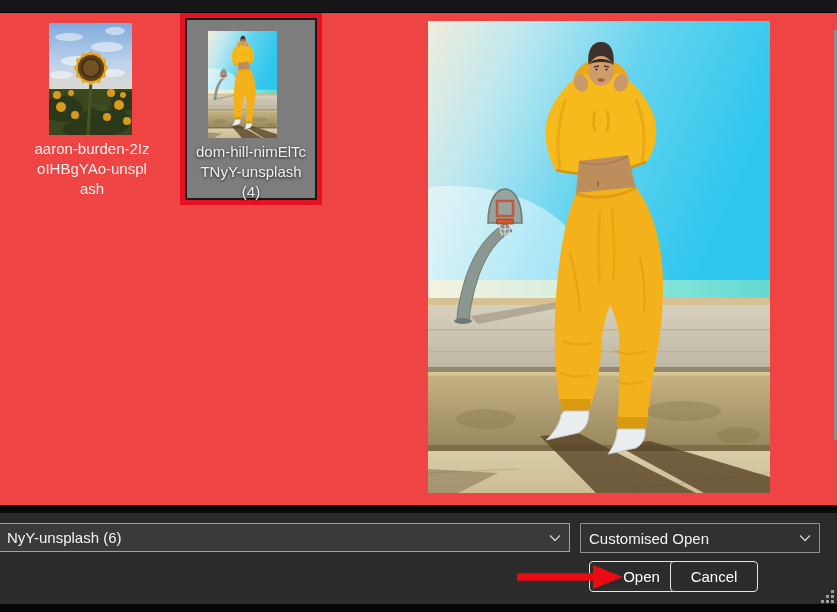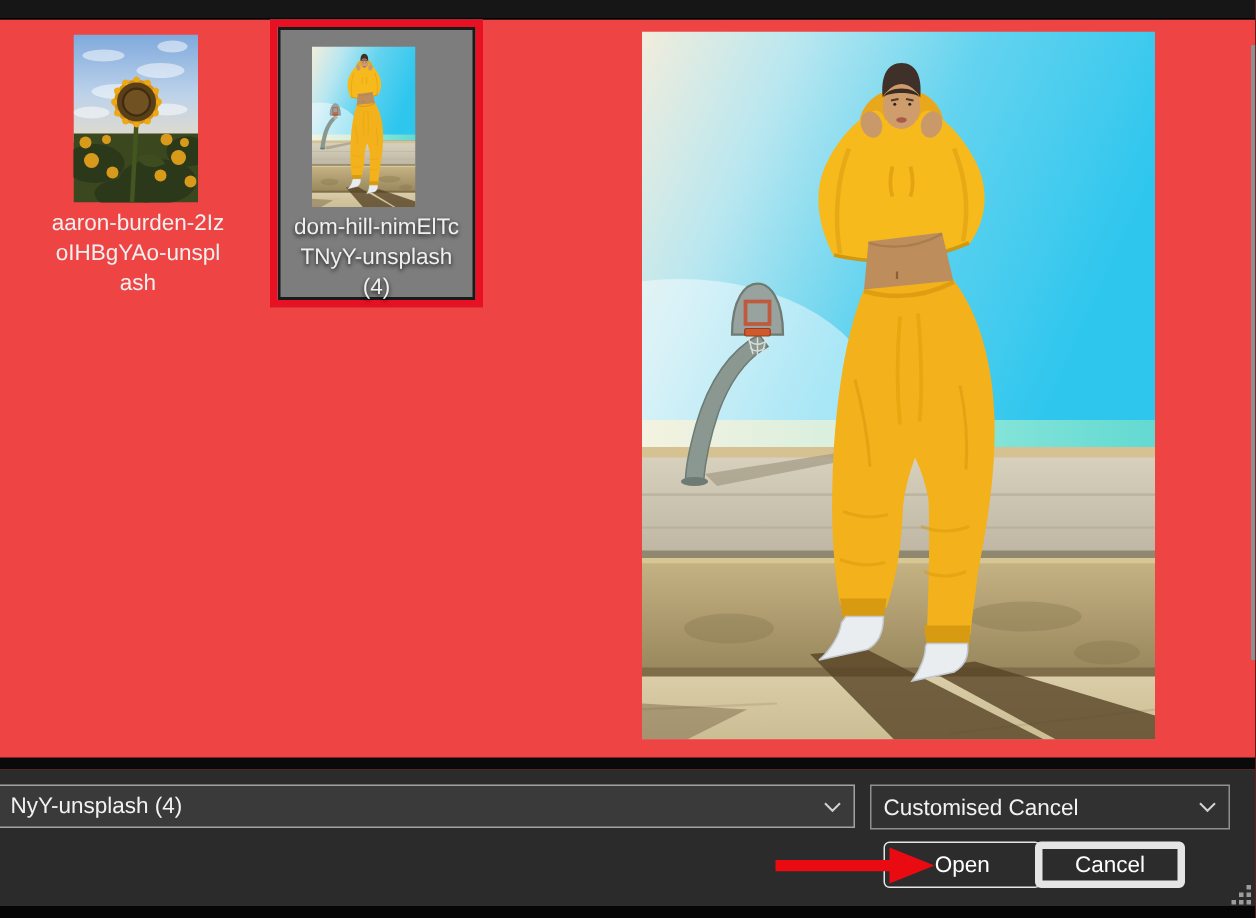--- a/index.html
+++ b/index.html
@@ -41,21 +41,21 @@
   .combo .val{flex:1;white-space:nowrap;overflow:hidden;line-height:27px;}
   .combo-filename{left:-2px;top:523px;width:572px;height:29px;background:#3a3a3a;}
   .combo-filetype{left:580px;top:523px;width:240px;background:#313131;border-color:#8f8f8f;}
   .chev{flex:0 0 auto;display:block;}
   .btn{
     box-sizing:border-box;position:absolute;height:31px;border-radius:4px;
     background:#2c2c2c;color:#fff;font-size:15px;font-family:inherit;
     display:flex;align-items:center;justify-content:center;cursor:pointer;
   }
   .btn-open{left:589px;top:561px;width:105px;border:1px solid #e6e6e6;}
-  .btn-cancel{left:690px;top:561px;width:100px;border:5px solid #e5e5e5;}
+  .btn-cancel{left:670px;top:561px;width:88px;border:1px solid #e5e5e5;}
   
   .grip{left:820px;top:589px;width:16px;height:16px;}
   .grip .dot{
     position:absolute;left:0;top:0;width:3px;height:3px;background:#9d9d9d;
     box-shadow:10px 0 0 #9d9d9d,10px 5px 0 #9d9d9d,10px 10px 0 #9d9d9d,
                5px 5px 0 #9d9d9d,5px 10px 0 #9d9d9d,0 10px 0 #9d9d9d;
   }
   .grip .dot{left:1px;top:1px;background:transparent;box-shadow:10px 0 0 #9d9d9d,10px 5px 0 #9d9d9d,10px 10px 0 #9d9d9d,5px 5px 0 #9d9d9d,5px 10px 0 #9d9d9d,0 10px 0 #9d9d9d;}
   .arrow-annot{left:503px;top:562px;width:124px;height:30px;z-index:12;}
   svg{display:block;}
@@ -256,28 +256,28 @@
   <svg class="abs preview" width="342" height="472" viewBox="0 0 342 472">
       <use href="#photo-art"></use>
     </svg>
 
   <div class="abs vscroll"></div>
 
   <div class="abs sep-band"></div>
   <div class="abs footer-band"></div>
 
   <div class="abs combo combo-filename">
-    <span class="val">NyY-unsplash (4)</span>
+    <span class="val">NyY-unsplash (6)</span>
     <svg class="chev" width="12" height="8" viewBox="0 0 12 8">
       <polyline points="1,1.5 6,6.5 11,1.5" fill="none" stroke="#cfcfcf" stroke-width="1.4"></polyline>
     </svg>
   </div>
 
   <div class="abs combo combo-filetype">
-    <span class="val">Customised Cancel</span>
+    <span class="val">Customised Open</span>
     <svg class="chev" width="12" height="8" viewBox="0 0 12 8">
       <polyline points="1,1.5 6,6.5 11,1.5" fill="none" stroke="#cfcfcf" stroke-width="1.4"></polyline>
     </svg>
   </div>
 
   <button class="btn btn-open">Open</button>
   <button class="btn btn-cancel">Cancel</button>
 
   <div class="abs grip">
       <div class="dot"></div>

